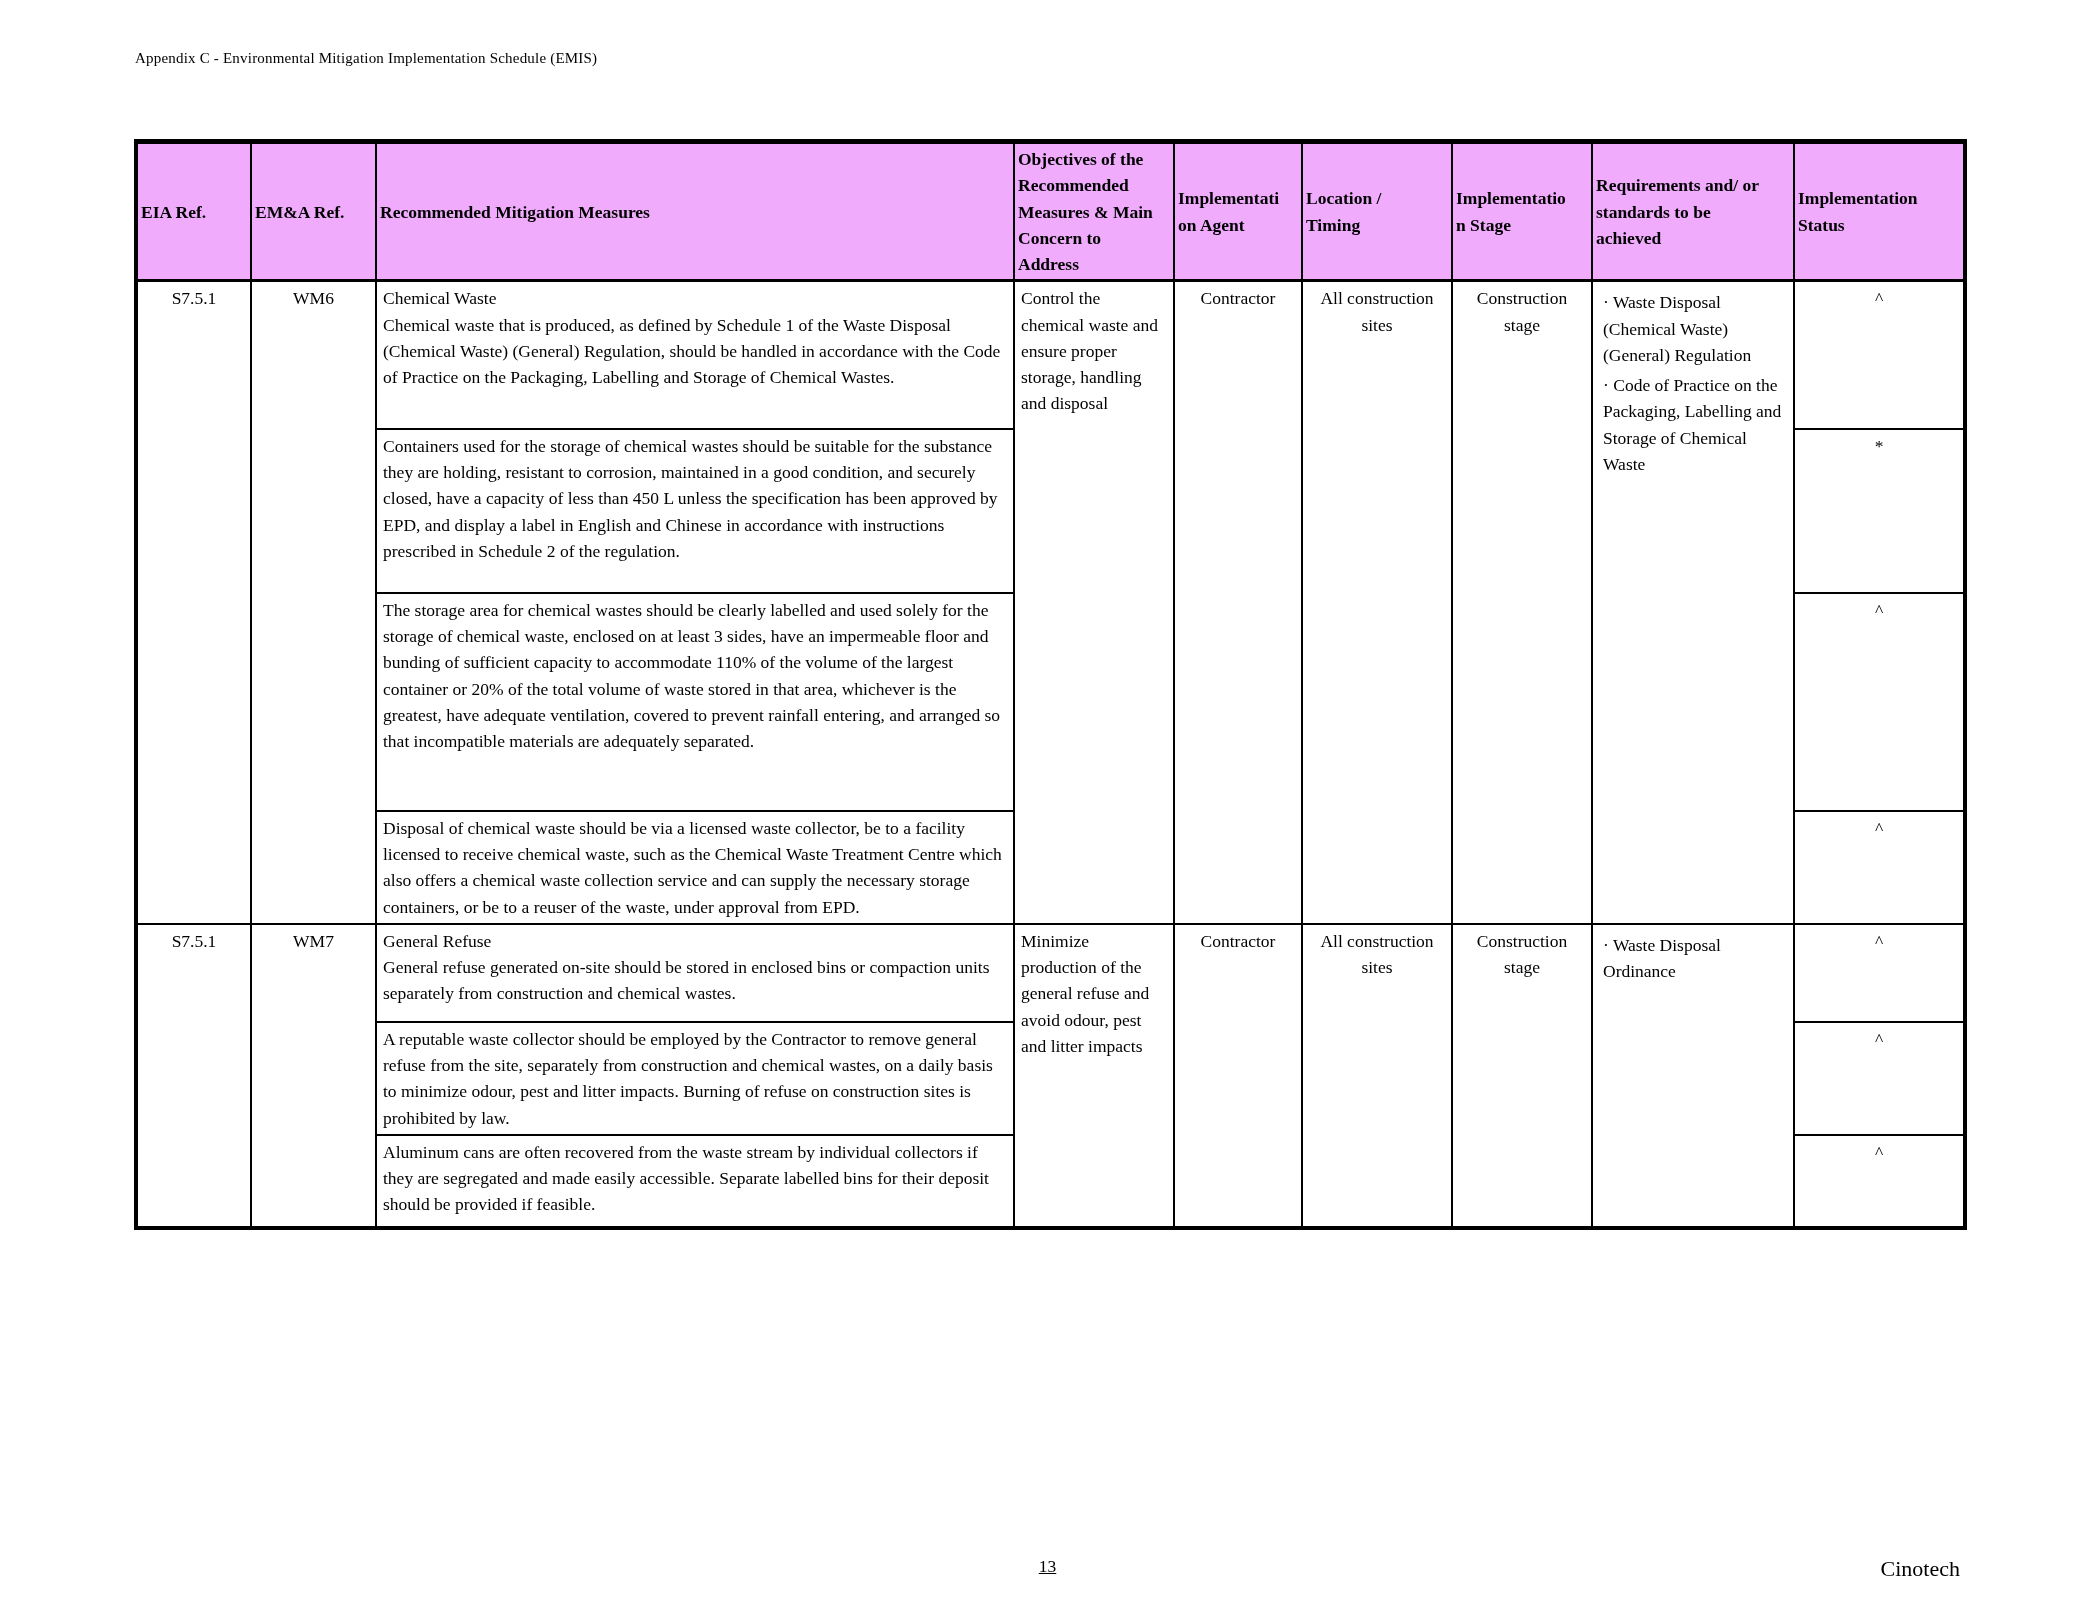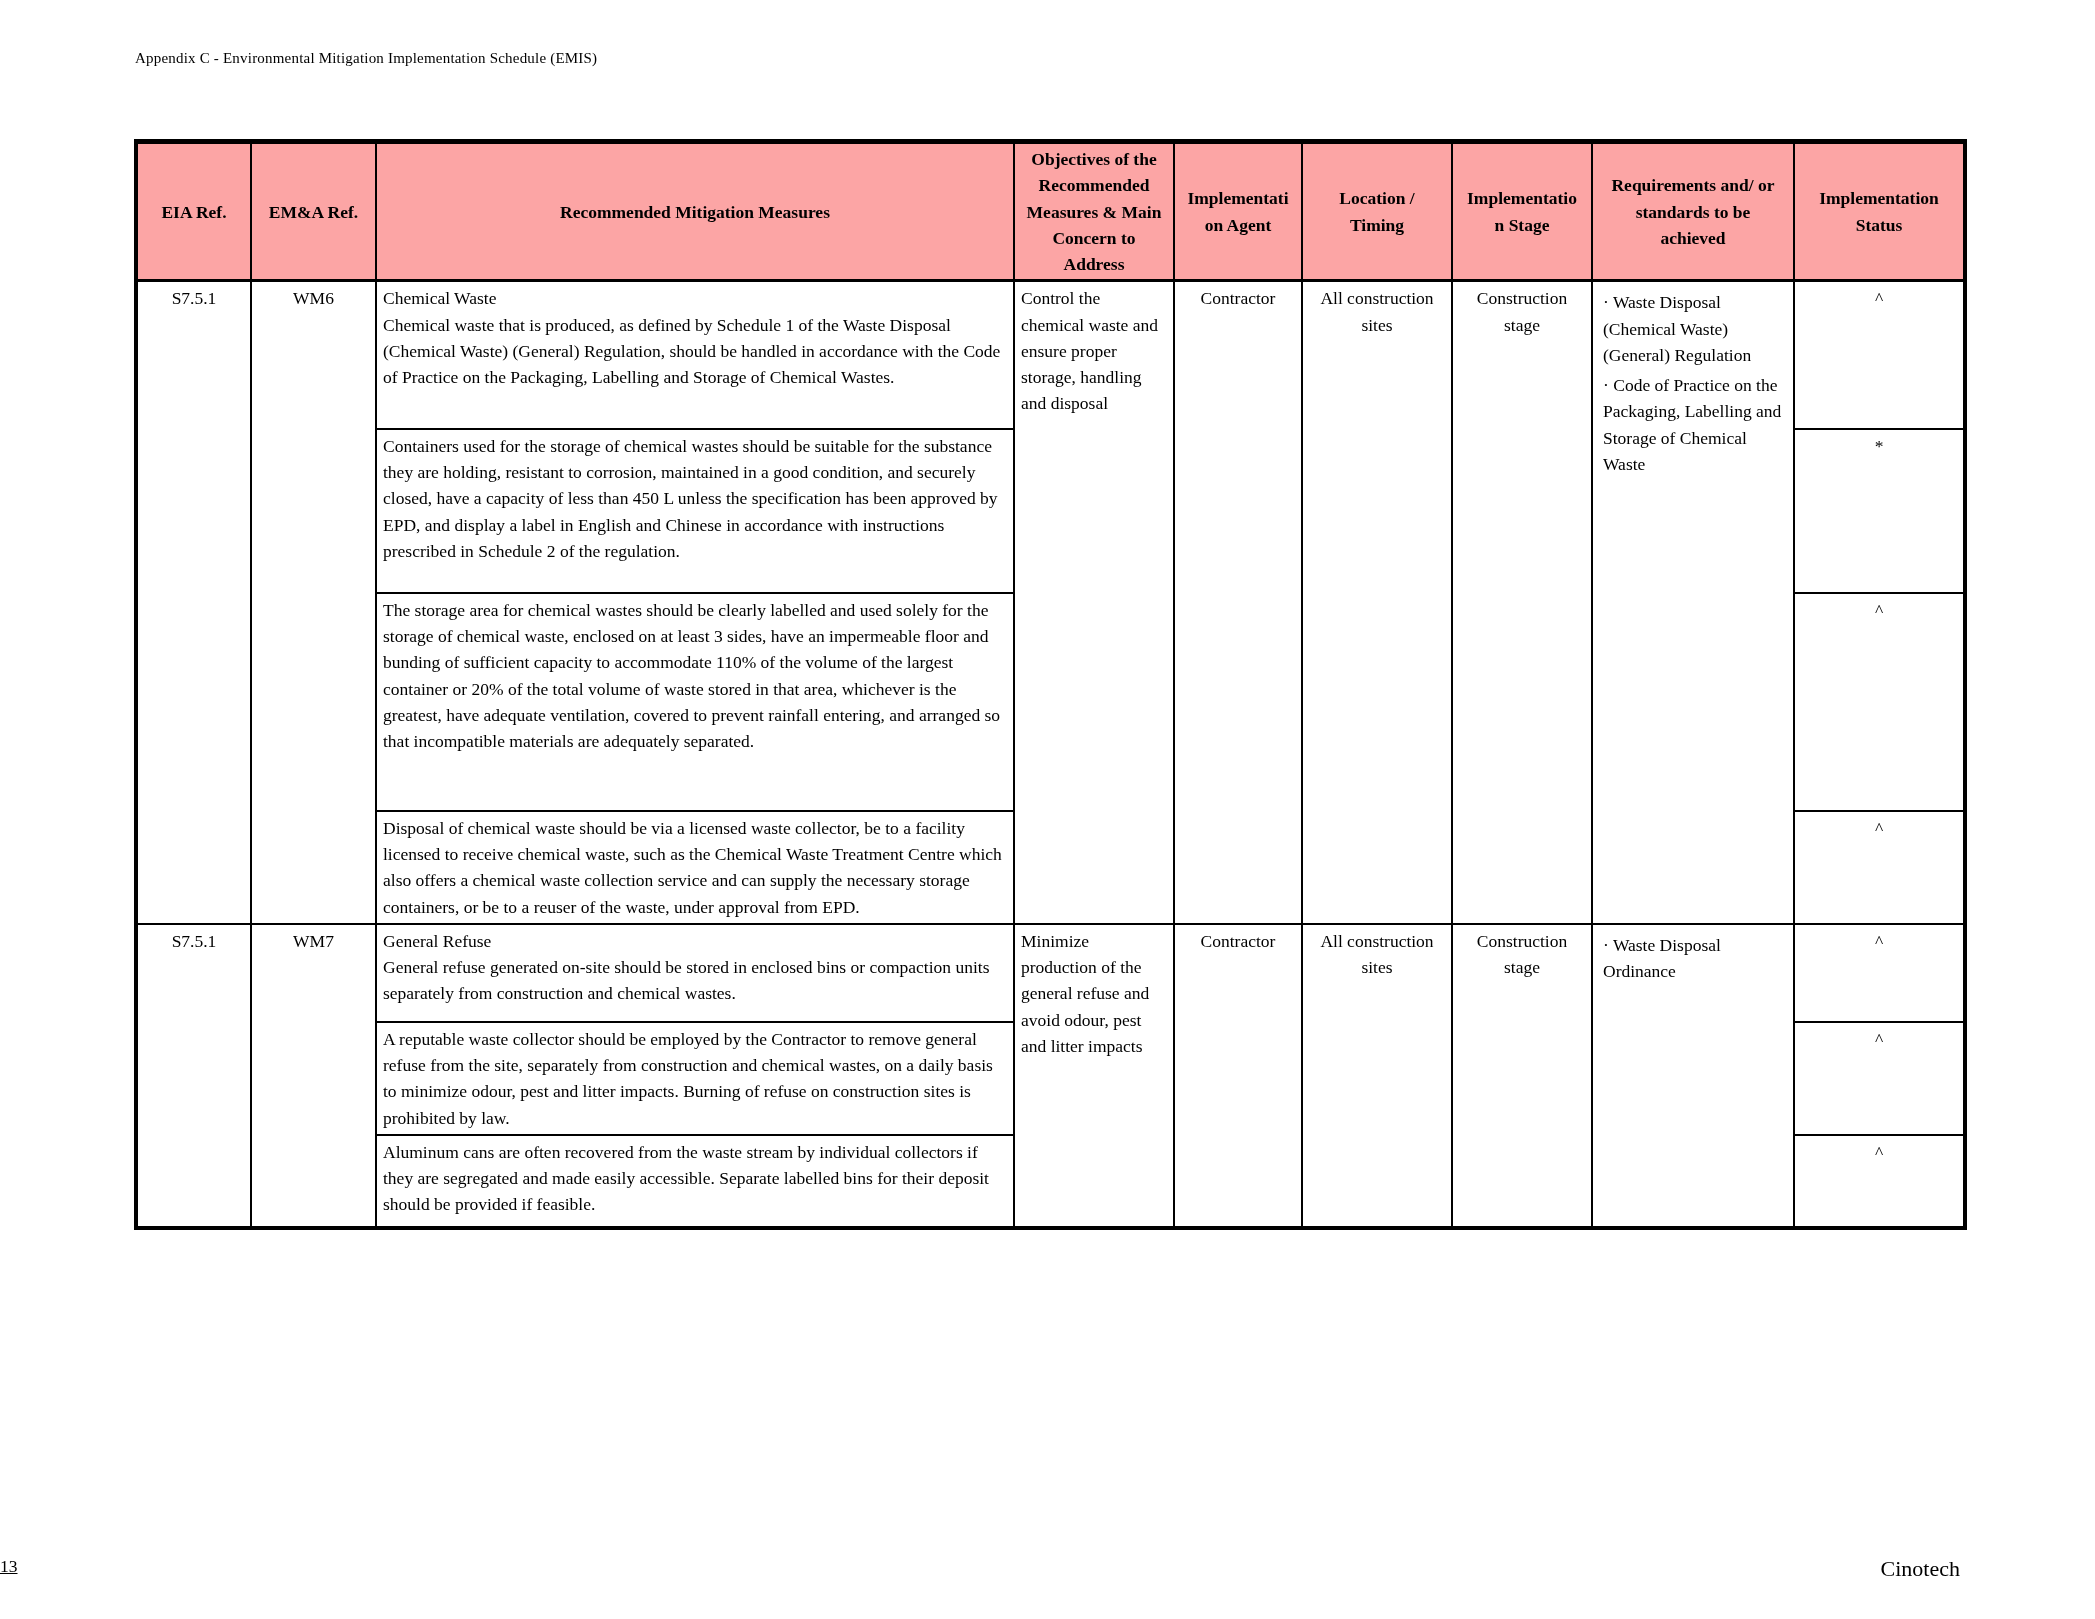--- a/index.html
+++ b/index.html
@@ -19,37 +19,37 @@
     border:4px solid #000; border-top-width:5px;
   }
   table.emis th, table.emis td {
     border:2px solid #000;
     font-size:17.5px; line-height:1.5;
     vertical-align:top;
     padding:3px 6px;
     overflow:hidden;
   }
   table.emis th {
-    background:#fca5a5;
+    background:#f0abfc;
     font-weight:bold;
-    text-align:center;
+    text-align:left;
     vertical-align:middle;
     white-space:pre-line;
     border-bottom:3px solid #000;
     height:125px;
     padding:2px 3px;
   }
   td.c { text-align:center; }
   td.measure { text-align:left; }
   .m-heading { }
   td.status { text-align:center; padding-top:4px; font-size:17px; }
   td.req div { margin:4px; }
   .page-number {
     position:absolute; top:1556px; left:0; width:2095px;
-    text-align:left; font-size:17.5px;text-decoration:underline;
+    text-align:center; font-size:17.5px;text-decoration:underline;
   }
   .footer-company {
     position:absolute; top:1556px; right:135px;
     font-size:22px;
   }
 </style>
 </head>
 <body>
 
 <div class="doc-title">Appendix C - Environmental Mitigation Implementation Schedule (EMIS)</div>

